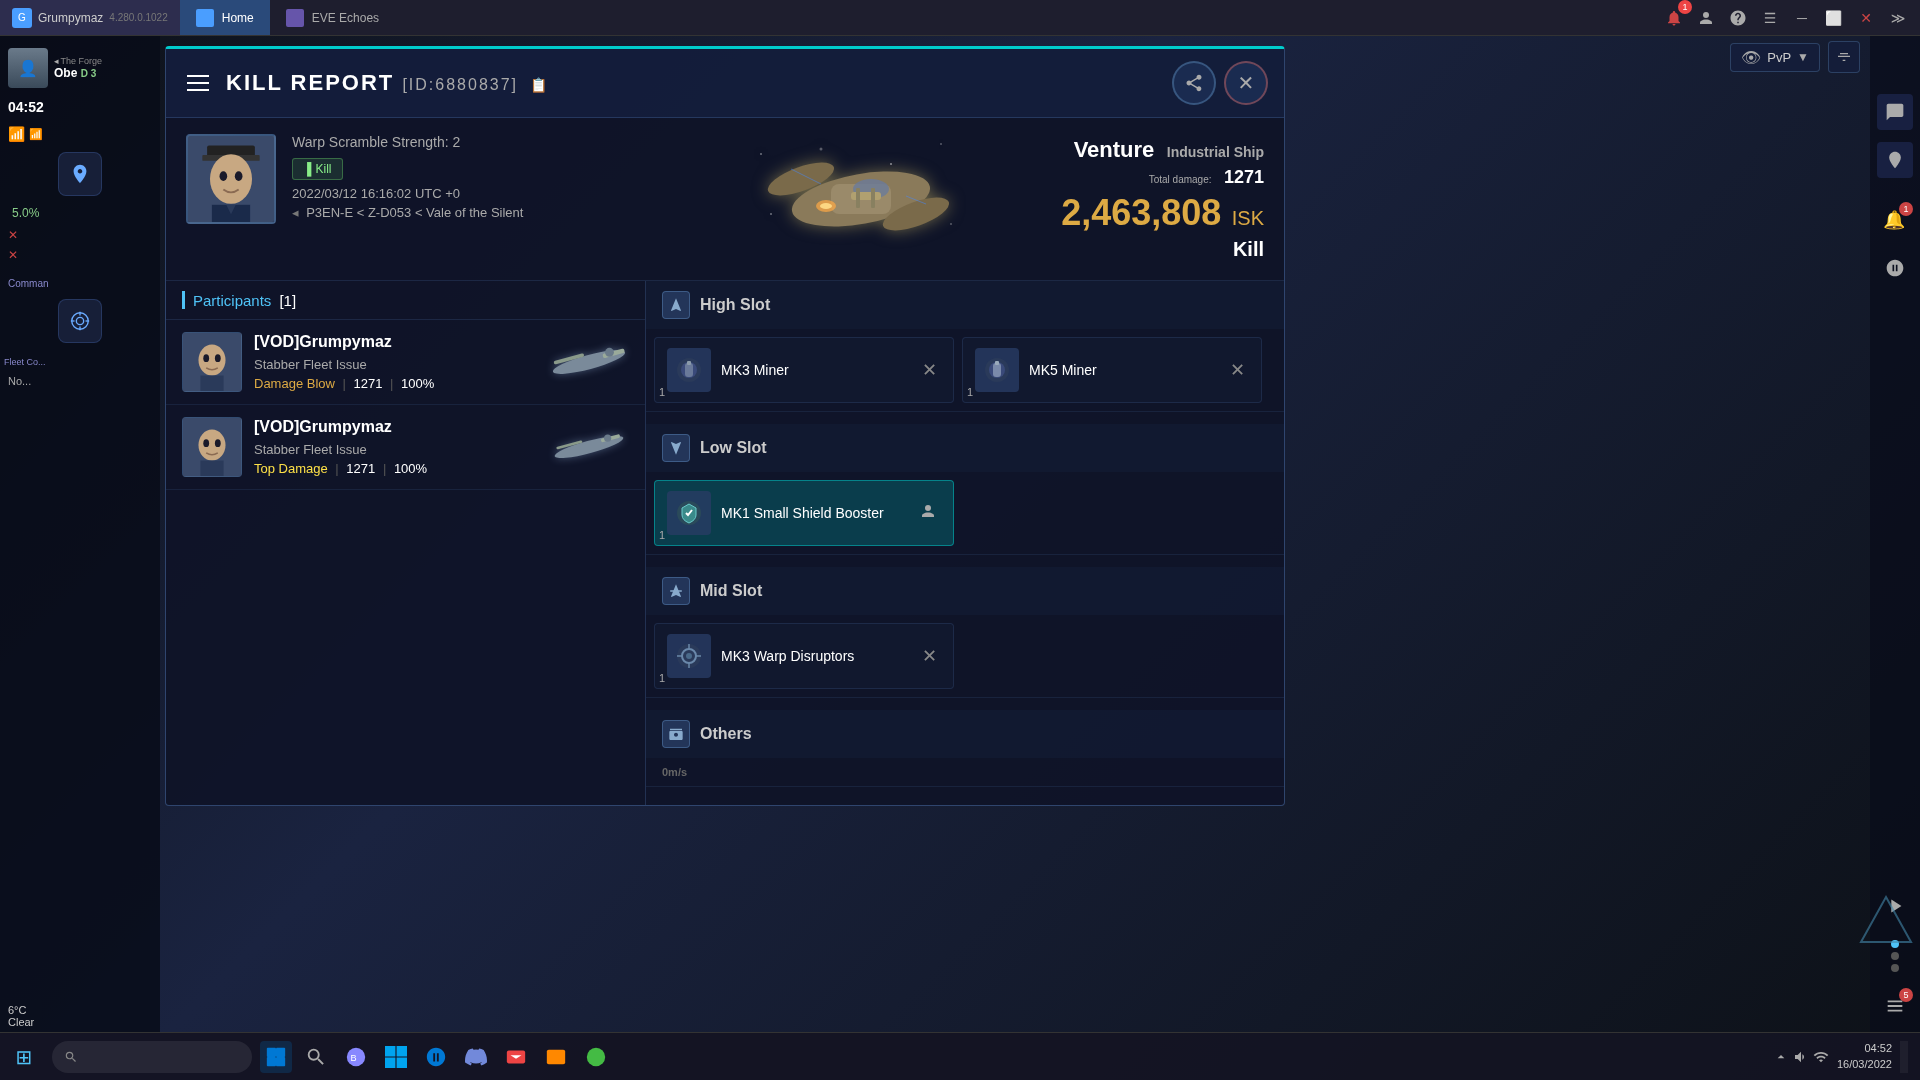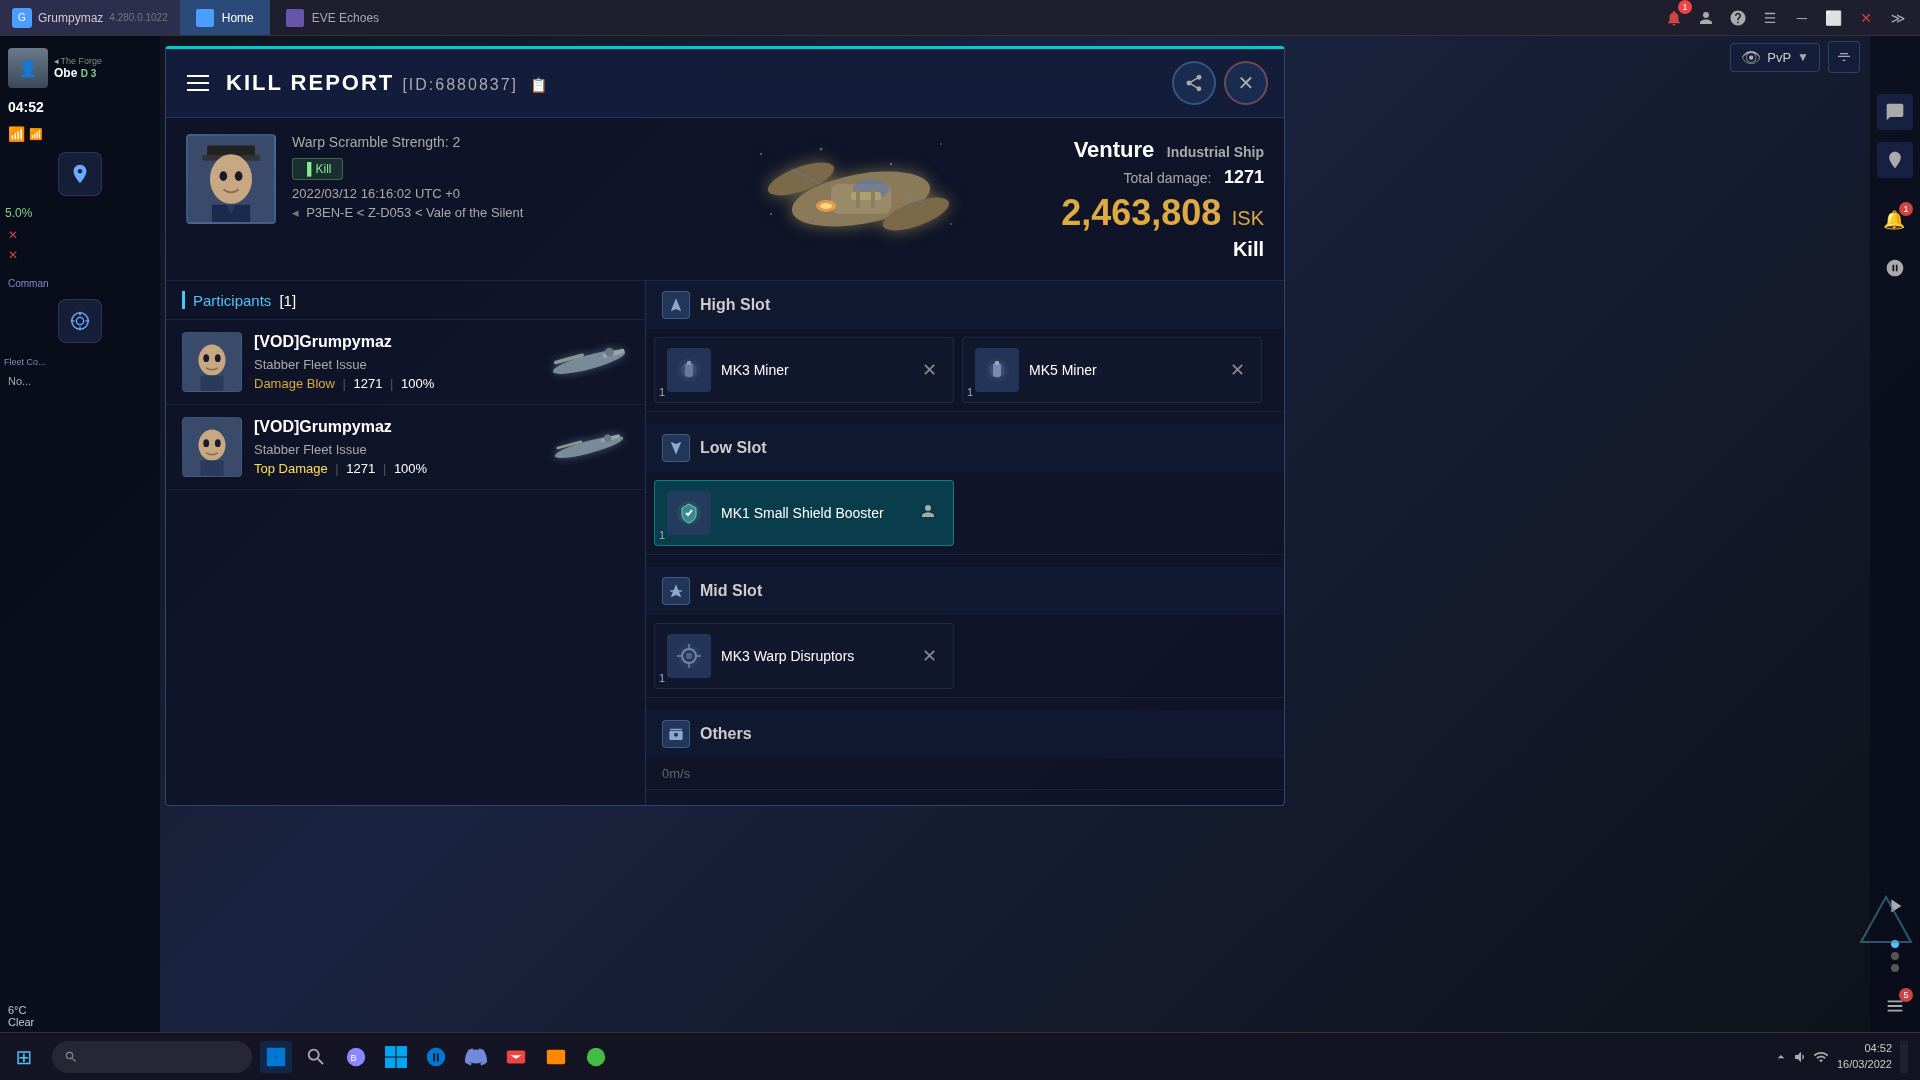--- a/index.html
+++ b/index.html
@@ -362,21 +362,21 @@
       justify-content: center;
       gap: 4px;
       min-width: 200px;
     }
     .ship-name {
       font-size: 22px;
       font-weight: bold;
       color: #fff;
     }
     .damage-label {
-      font-size: 14px;
+      font-size: 10px;
       color: #aaa;
     }
     .damage-value {
       font-size: 18px;
       color: #fff;
       font-weight: bold;
     }
     .isk-value {
       font-size: 36px;
       font-weight: bold;
@@ -735,21 +735,21 @@
       <span style="font-size:14px;">📶</span>
       <span style="font-size:11px;color:#88cc88;">📶</span>
     </div>
 
     <div class="panel-icon" style="margin:4px auto;">
       <svg width="22" height="22" viewBox="0 0 24 24" fill="#6aabff">
           <path d="M12 2C8.13 2 5 5.13 5 9c0 5.25 7 13 7 13s7-7.75 7-13c0-3.87-3.13-7-7-7zm0 9.5c-1.38 0-2.5-1.12-2.5-2.5s1.12-2.5 2.5-2.5 2.5 1.12 2.5 2.5-1.12 2.5-2.5 2.5z"></path>
         </svg>
     </div>
 
-    <div style="padding:4px 5px;font-size:12px;color:#88cc88;">5.0%</div>
+    <div style="padding:4px 12px;font-size:12px;color:#88cc88;">5.0%</div>
 
     <div style="padding:2px 8px;font-size:12px;color:#cc4444;cursor:pointer;">✕</div>
     <div style="padding:2px 8px;font-size:12px;color:#cc4444;cursor:pointer;">✕</div>
 
     <div style="margin-top:8px;display:flex;align-items:center;padding:4px 8px;gap:4px;">
       <span style="font-size:10px;color:#8888cc;">Comman</span>
     </div>
 
     <div class="panel-icon" style="margin:4px auto;">
       <svg width="22" height="22" viewBox="0 0 24 24" fill="#6aabff">
@@ -1120,21 +1120,21 @@
 
         <div class="slot-section">
           <div class="slot-header">
             <div class="slot-icon">
               <svg width="16" height="16" viewBox="0 0 24 24" fill="#88aacc">
                   <path d="M20 7H4c-1.1 0-2 .9-2 2v10c0 1.1.9 2 2 2h16c1.1 0 2-.9 2-2V9c0-1.1-.9-2-2-2zm-8 9c-1.66 0-3-1.34-3-3s1.34-3 3-3 3 1.34 3 3-1.34 3-3 3zM3 6h18V4H3v2z"></path>
                 </svg>
             </div>
             <span class="slot-title">Others</span>
           </div>
-          <div style="padding:8px 16px;font-size:13px;color:#666;">0m/s</div>
+          <div style="padding:8px 16px;font-size:11px;color:#666;font-weight:bold;">0m/s</div>
         </div>
       </div>
     </div>
   </div>
 
   <div class="weather-widget">
     <div>6°C</div>
     <div>Clear</div>
   </div>
 </div>

